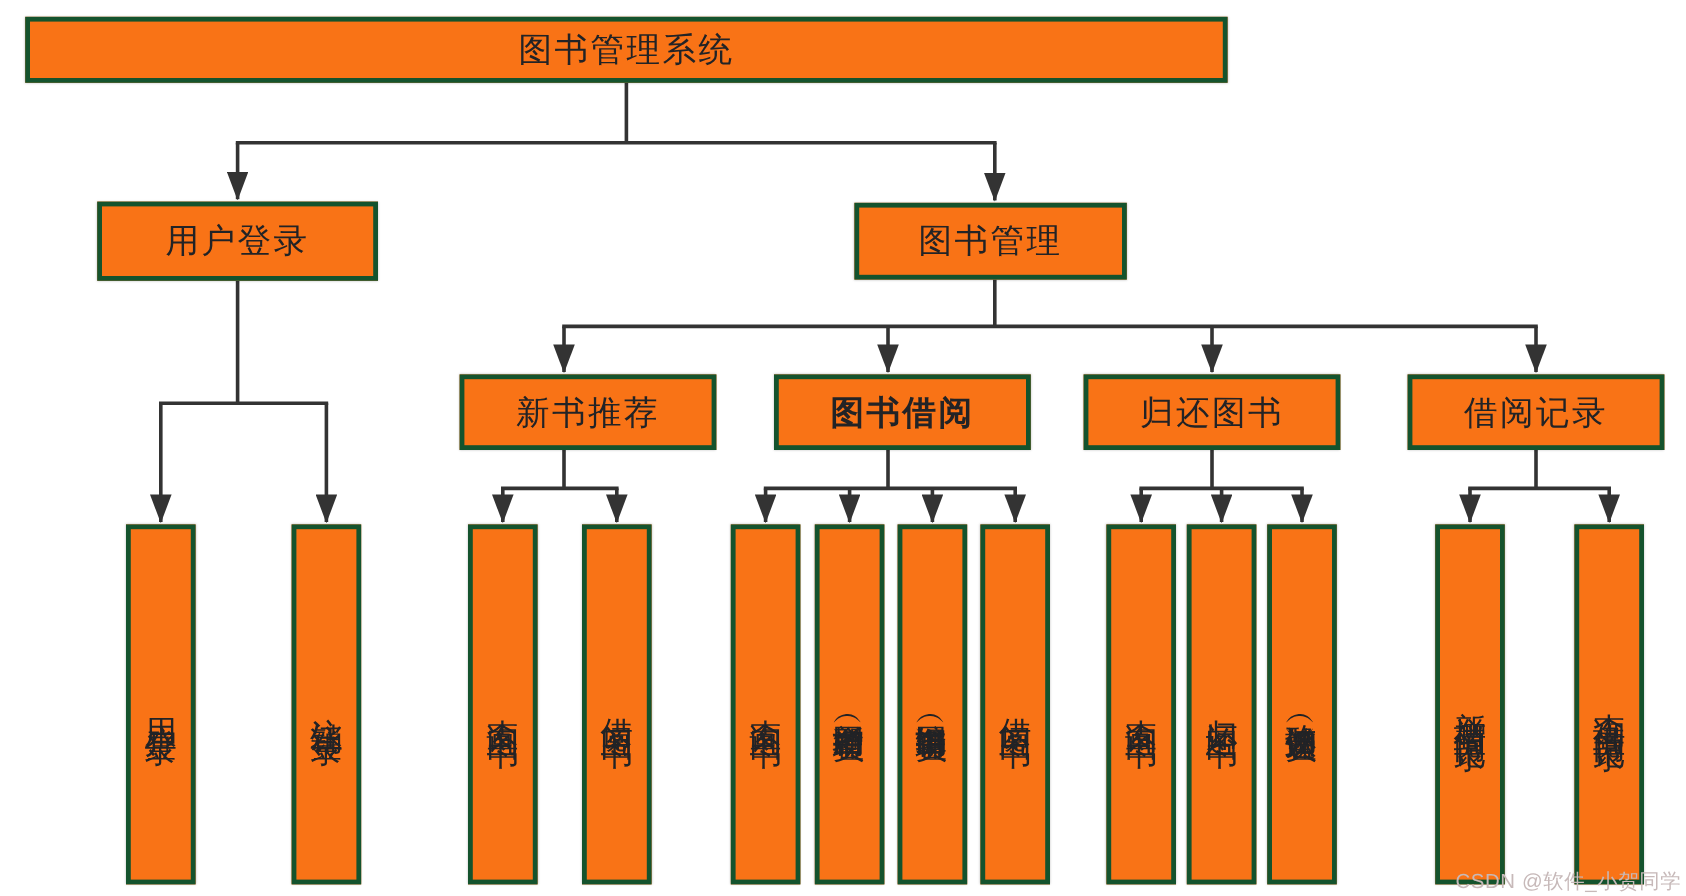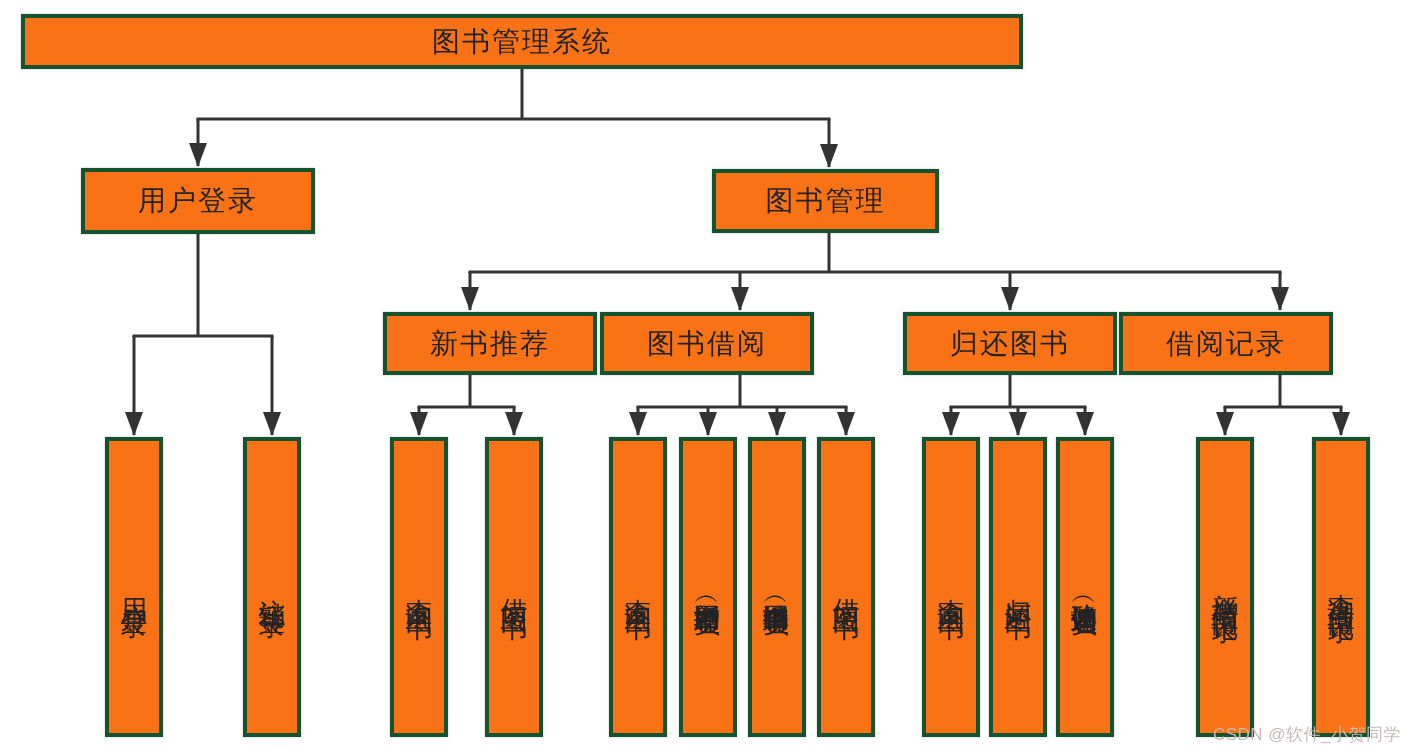--- a/index.html
+++ b/index.html
@@ -19,23 +19,23 @@
     display:flex;align-items:center;justify-content:center;
     color:#222326;
     box-shadow:0 0 2px rgba(0,0,0,0.25);
   }
   .hbox{font-size:28px;letter-spacing:2px;}
   .root{left:21px;top:14px;width:1002px;height:55px;}
   .n-user-login{left:81px;top:168px;width:234px;height:66px;}
   .n-book-mgmt{left:712px;top:169px;width:227px;height:64px;}
   .l3{top:312px;width:214px;height:63px;}
   .n-new-book{left:363px;margin-left:20px;}
-  .n-borrow{left:600px;}
+  .n-borrow{left:645px;font-weight:bold;}
   .n-current{left:903px;}
-  .n-record{left:1119px;}
+  .n-record{left:1173px;}
   .leaf{top:437px;width:58px;height:300px;}
   .leaf span{
     writing-mode:vertical-rl;
     text-orientation:mixed;
     font-size:27px;
     letter-spacing:5px;
     white-space:nowrap;
   }
   .leaf.tight span{font-size:26px;letter-spacing:1px;}
   .wm{

